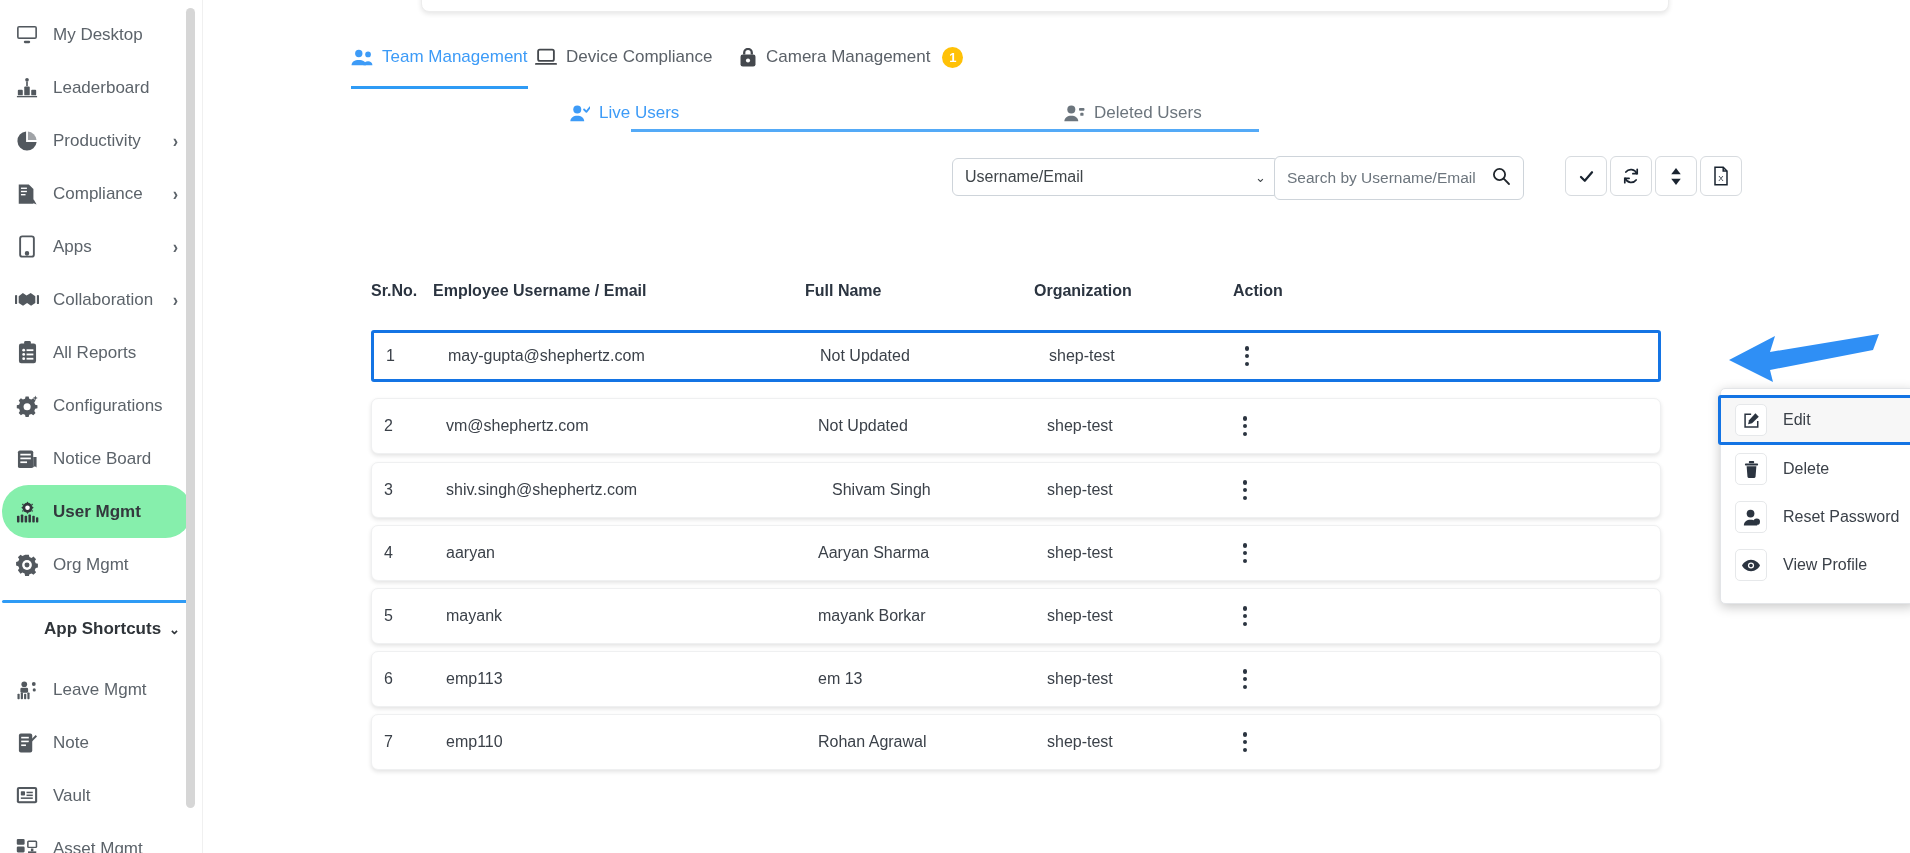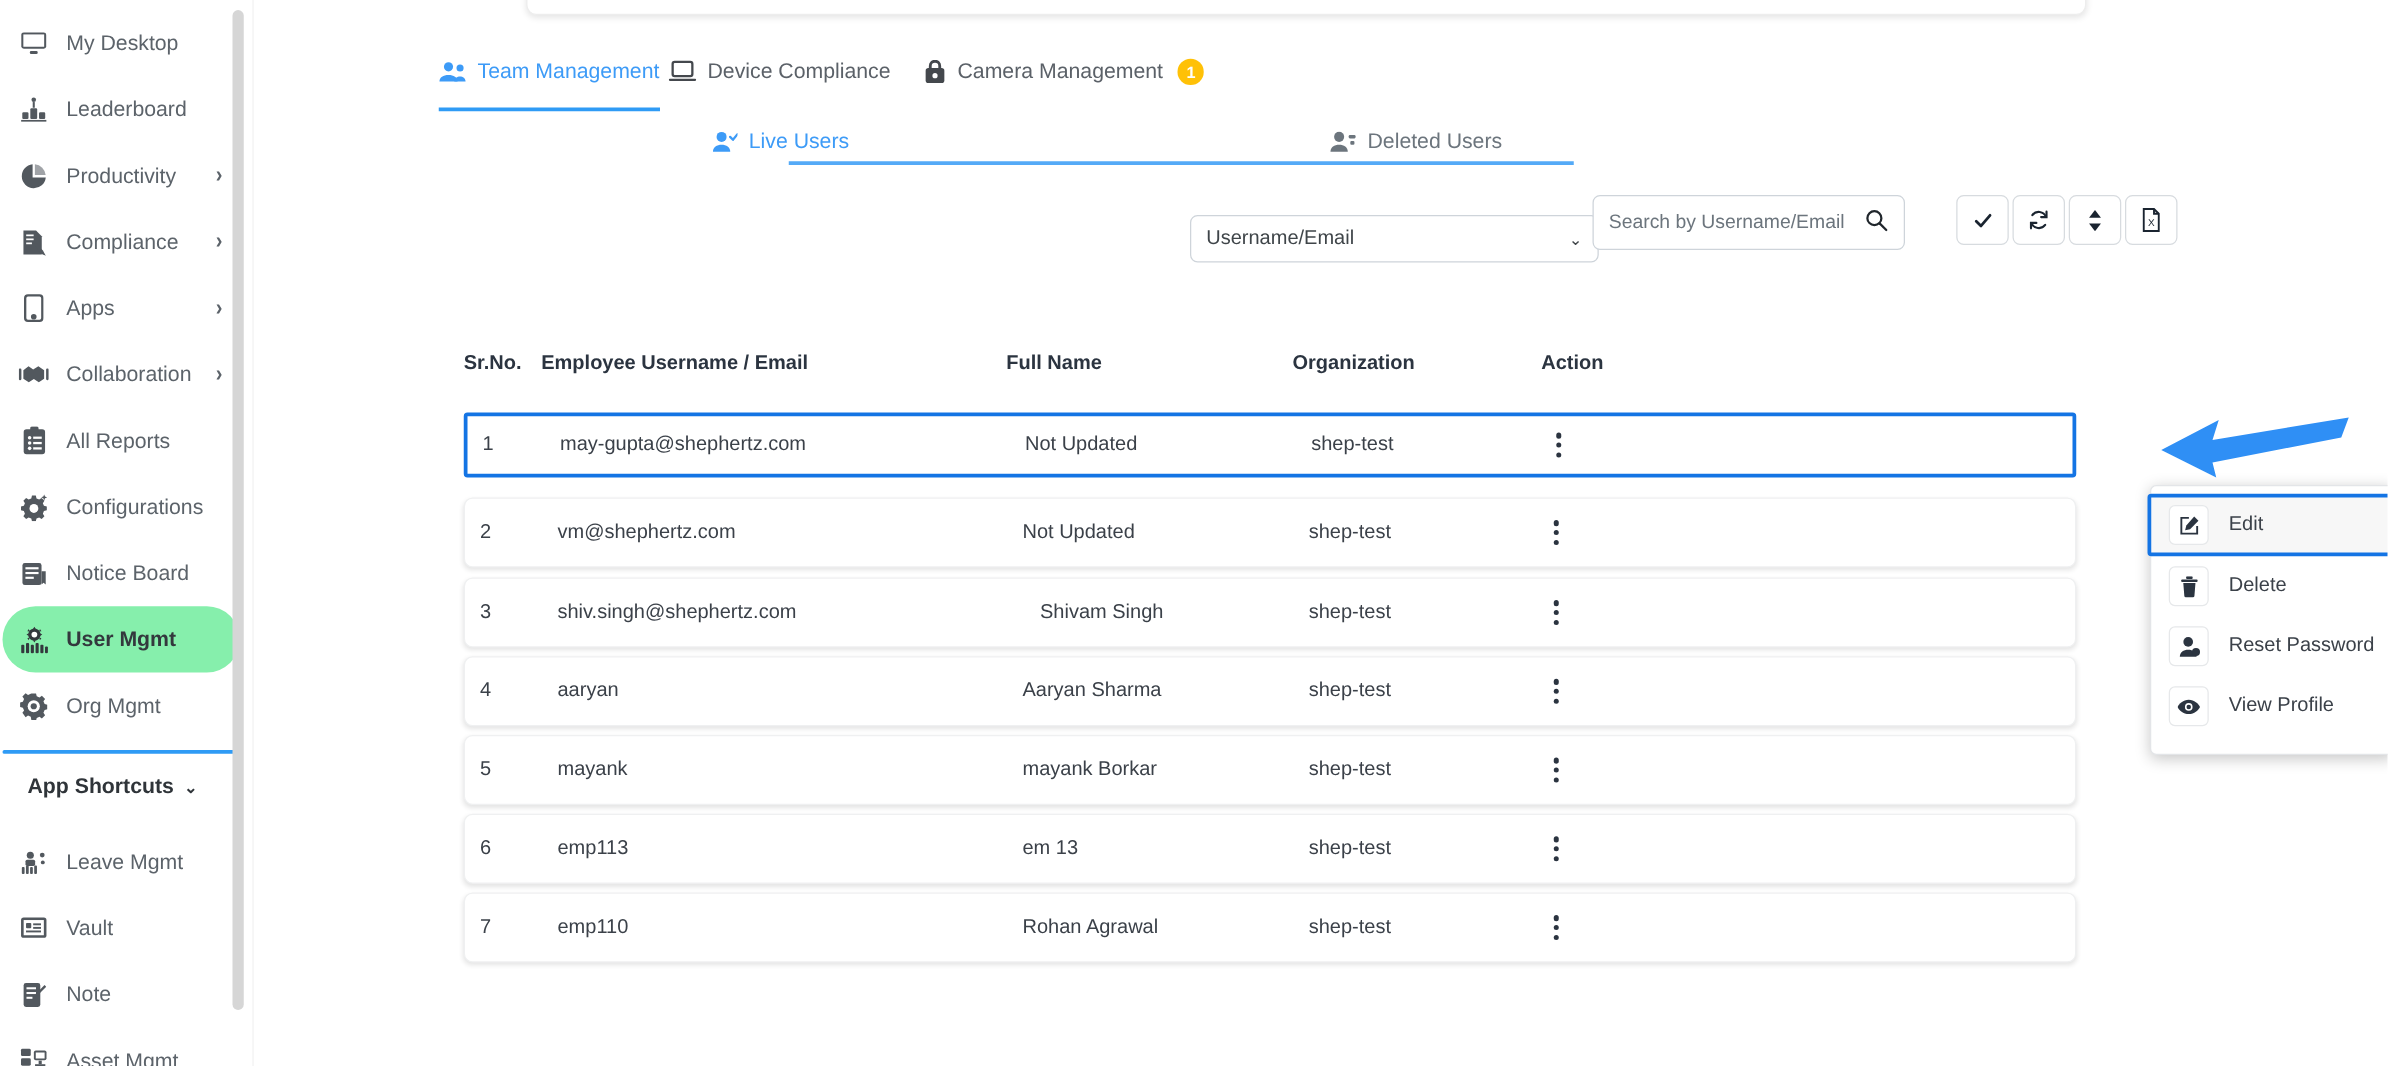--- a/index.html
+++ b/index.html
@@ -48,21 +48,21 @@
     font-weight: 700;
     justify-content: space-between;
   }
   .side-item.active .ico { color: #33383d; }
 
   .side-divider {
     height: 3px; background: #2f9bf5;
     margin: 9px 8px 0 2px; border-radius: 2px;
   }
   .side-section {
-    display: flex; align-items: center; justify-content: flex-start;
+    display: flex; align-items: center; justify-content: center;
     height: 52px; padding-left: 22px;
     font-size: 17px; font-weight: 700; color: #2f3439;
     cursor: pointer;
   }
   .side-section .caret { margin-left: 8px; font-size: 13px; font-weight: 700; }
 
   #side-scroll-track {
     position: absolute; right: 7px; top: 0; width: 9px; height: 853px;
   }
   #side-scroll-thumb {
@@ -115,21 +115,21 @@
   #subtab-underline {
     position: absolute; left: 428px; top: 129px; width: 628px; height: 3px; background: #54aaf7;
   }
 
   
   #controls { position: absolute; left: 0; top: 158px; width: 1500px; height: 50px; }
   #filter-select {
     position: absolute; left: 749px; top: 0; width: 327px; height: 38px;
     border: 1px solid #ced4da; border-radius: 6px; background: #fff;
     display: flex; align-items: center; padding: 0 12px;
-    font-size: 16px; color: #3f4549; cursor: pointer; margin-top: 14px;
+    font-size: 16px; color: #3f4549; cursor: pointer;
   }
   #filter-select .caret { margin-left: auto; font-size: 13px; color: #3f4549; }
   #search-box {
     position: absolute; left: 1071px; top: -2px; width: 250px; height: 44px;
     border: 1px solid #ced4da; border-radius: 6px; background: #fff;
     display: flex; align-items: center; padding: 0 12px;
   }
   #search-input {
     flex: 1 1 auto; border: 0; outline: 0; background: transparent;
     font-family: "Liberation Sans", sans-serif; font-size: 15.5px; color: #52585e;
@@ -357,42 +357,42 @@
               <rect x="8.8" y="14.5" width="2.4" height="6" rx=".8"></rect>
               <rect x="12.4" y="13.2" width="2.4" height="7.3" rx=".8"></rect>
               <circle cx="19.4" cy="4" r="2.1"></circle>
               <circle cx="19.9" cy="10.4" r="1.7"></circle>
             </svg>
           </span>
           <span class="lbl">Leave Mgmt</span>
         </div>
         <div class="side-item">
           <span class="ico">
+            <svg width="20" height="22" viewBox="0 0 21 23" fill="currentColor">
+              <rect x="2" y="1.5" width="14" height="20" rx="2"></rect>
+              <rect x="4.4" y="5" width="8" height="1.7" fill="#fff"></rect>
+              <rect x="4.4" y="9" width="8" height="1.7" fill="#fff"></rect>
+              <rect x="4.4" y="13" width="5" height="1.7" fill="#fff"></rect>
+              <path d="M19.6 3.2 21 4.6l-7.3 7.3-2 .6.6-2Z"></path>
+            </svg>
+          </span>
+          <span class="lbl">Note</span>
+        </div>
+        <div class="side-item">
+          <span class="ico">
             <svg width="22" height="19" viewBox="0 0 23 20" fill="currentColor">
               <rect x=".8" y="1" width="21.4" height="17.2" rx="2.2"></rect>
               <rect x="3" y="3.2" width="17" height="12.8" fill="#fff"></rect>
               <rect x="5" y="5.6" width="4.4" height="4.4" rx=".8"></rect>
               <rect x="11" y="6" width="6.6" height="1.6"></rect>
               <rect x="11" y="9" width="6.6" height="1.6"></rect>
               <rect x="5" y="12" width="12.6" height="1.6"></rect>
             </svg>
           </span>
           <span class="lbl">Vault</span>
-        </div>
-        <div class="side-item">
-          <span class="ico">
-            <svg width="20" height="22" viewBox="0 0 21 23" fill="currentColor">
-              <rect x="2" y="1.5" width="14" height="20" rx="2"></rect>
-              <rect x="4.4" y="5" width="8" height="1.7" fill="#fff"></rect>
-              <rect x="4.4" y="9" width="8" height="1.7" fill="#fff"></rect>
-              <rect x="4.4" y="13" width="5" height="1.7" fill="#fff"></rect>
-              <path d="M19.6 3.2 21 4.6l-7.3 7.3-2 .6.6-2Z"></path>
-            </svg>
-          </span>
-          <span class="lbl">Note</span>
         </div>
         <div class="side-item">
           <span class="ico">
             <svg width="22" height="21" viewBox="0 0 23 22" fill="currentColor">
               <rect x=".8" y="1" width="8.2" height="6.2" rx="1.2"></rect>
               <rect x=".8" y="9" width="8.2" height="6.2" rx="1.2"></rect>
               <rect x="11.6" y="2.6" width="10.6" height="8" rx="1.6"></rect>
               <rect x="13.2" y="4.2" width="7.4" height="5" fill="#fff"></rect>
               <rect x="15.6" y="11" width="2.6" height="3"></rect>
               <rect x="12.6" y="14" width="8.6" height="1.8"></rect>

